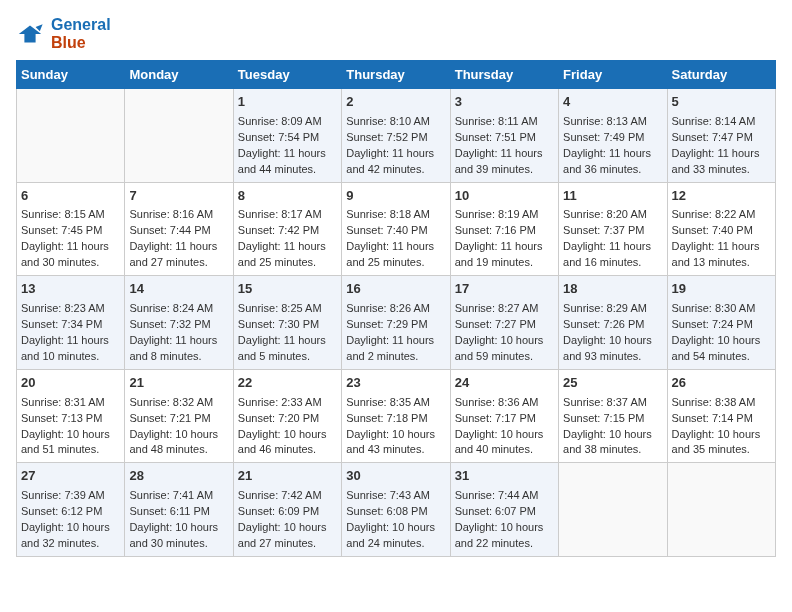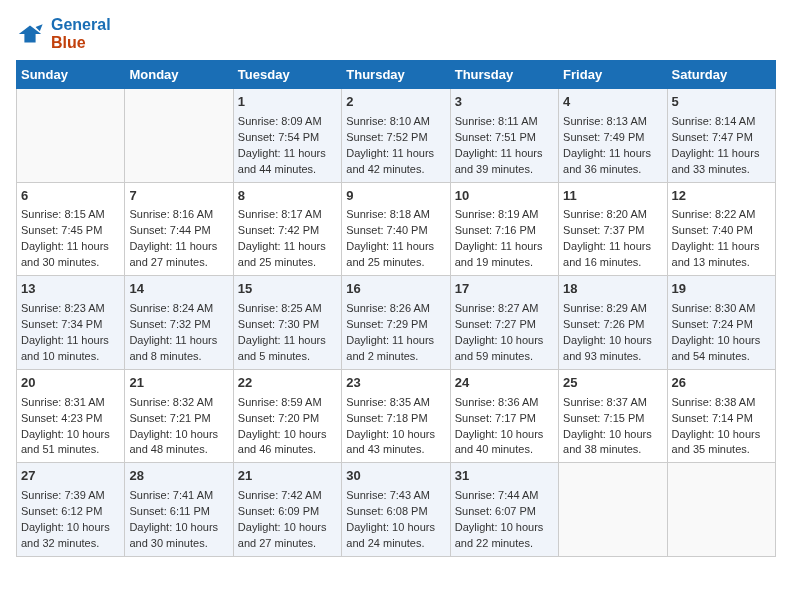--- a/index.html
+++ b/index.html
@@ -229,32 +229,32 @@
           <span class="day-num">19</span>
           <div>Sunrise: 8:30 AM</div>
           <div>Sunset: 7:24 PM</div>
           <div>Daylight: 10 hours and 54 minutes.</div>
         </td>
       </tr>
       <tr>
         <td>
           <span class="day-num">20</span>
           <div>Sunrise: 8:31 AM</div>
-          <div>Sunset: 4:23 PM</div>
+          <div>Sunset: 7:13 PM</div>
           <div>Daylight: 10 hours and 51 minutes.</div>
         </td>
         <td>
           <span class="day-num">21</span>
           <div>Sunrise: 8:32 AM</div>
           <div>Sunset: 7:21 PM</div>
           <div>Daylight: 10 hours and 48 minutes.</div>
         </td>
         <td>
           <span class="day-num">22</span>
-          <div>Sunrise: 8:59 AM</div>
+          <div>Sunrise: 2:33 AM</div>
           <div>Sunset: 7:20 PM</div>
           <div>Daylight: 10 hours and 46 minutes.</div>
         </td>
         <td>
           <span class="day-num">23</span>
           <div>Sunrise: 8:35 AM</div>
           <div>Sunset: 7:18 PM</div>
           <div>Daylight: 10 hours and 43 minutes.</div>
         </td>
         <td>

